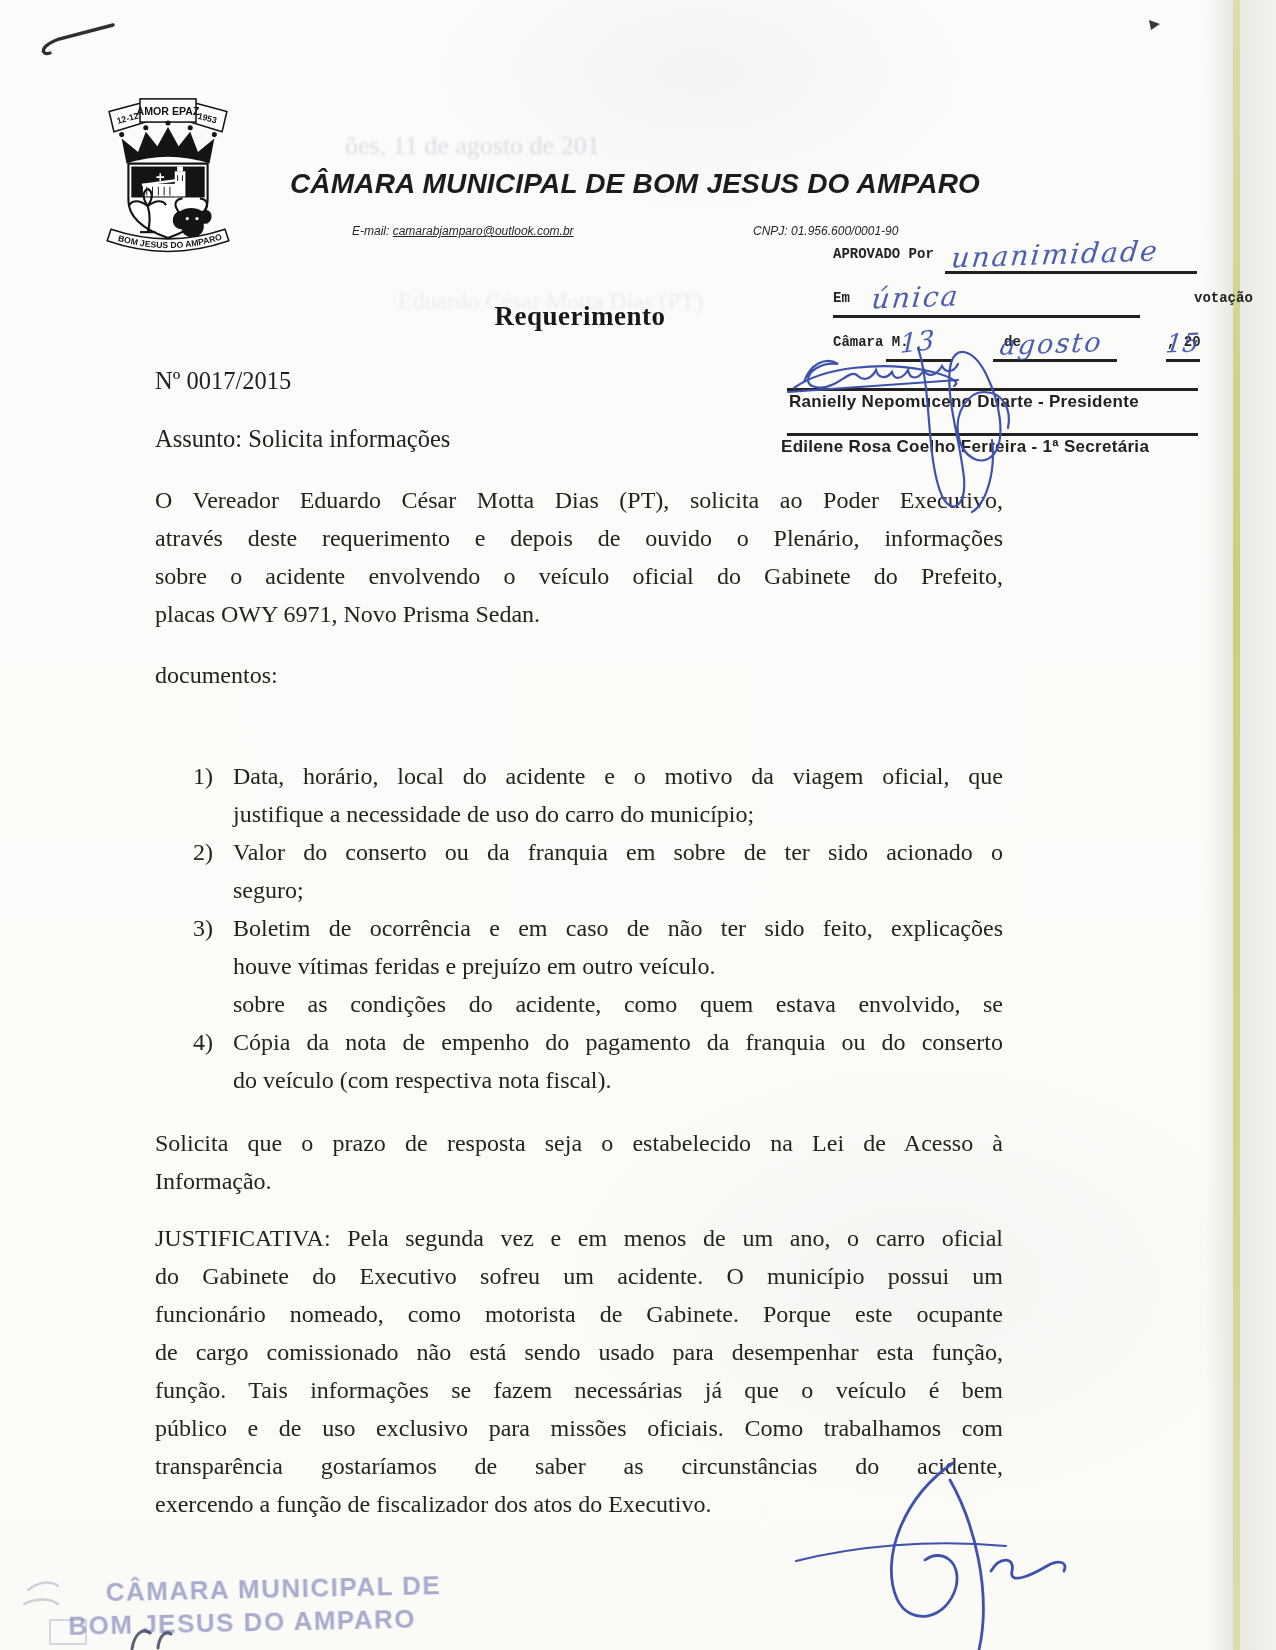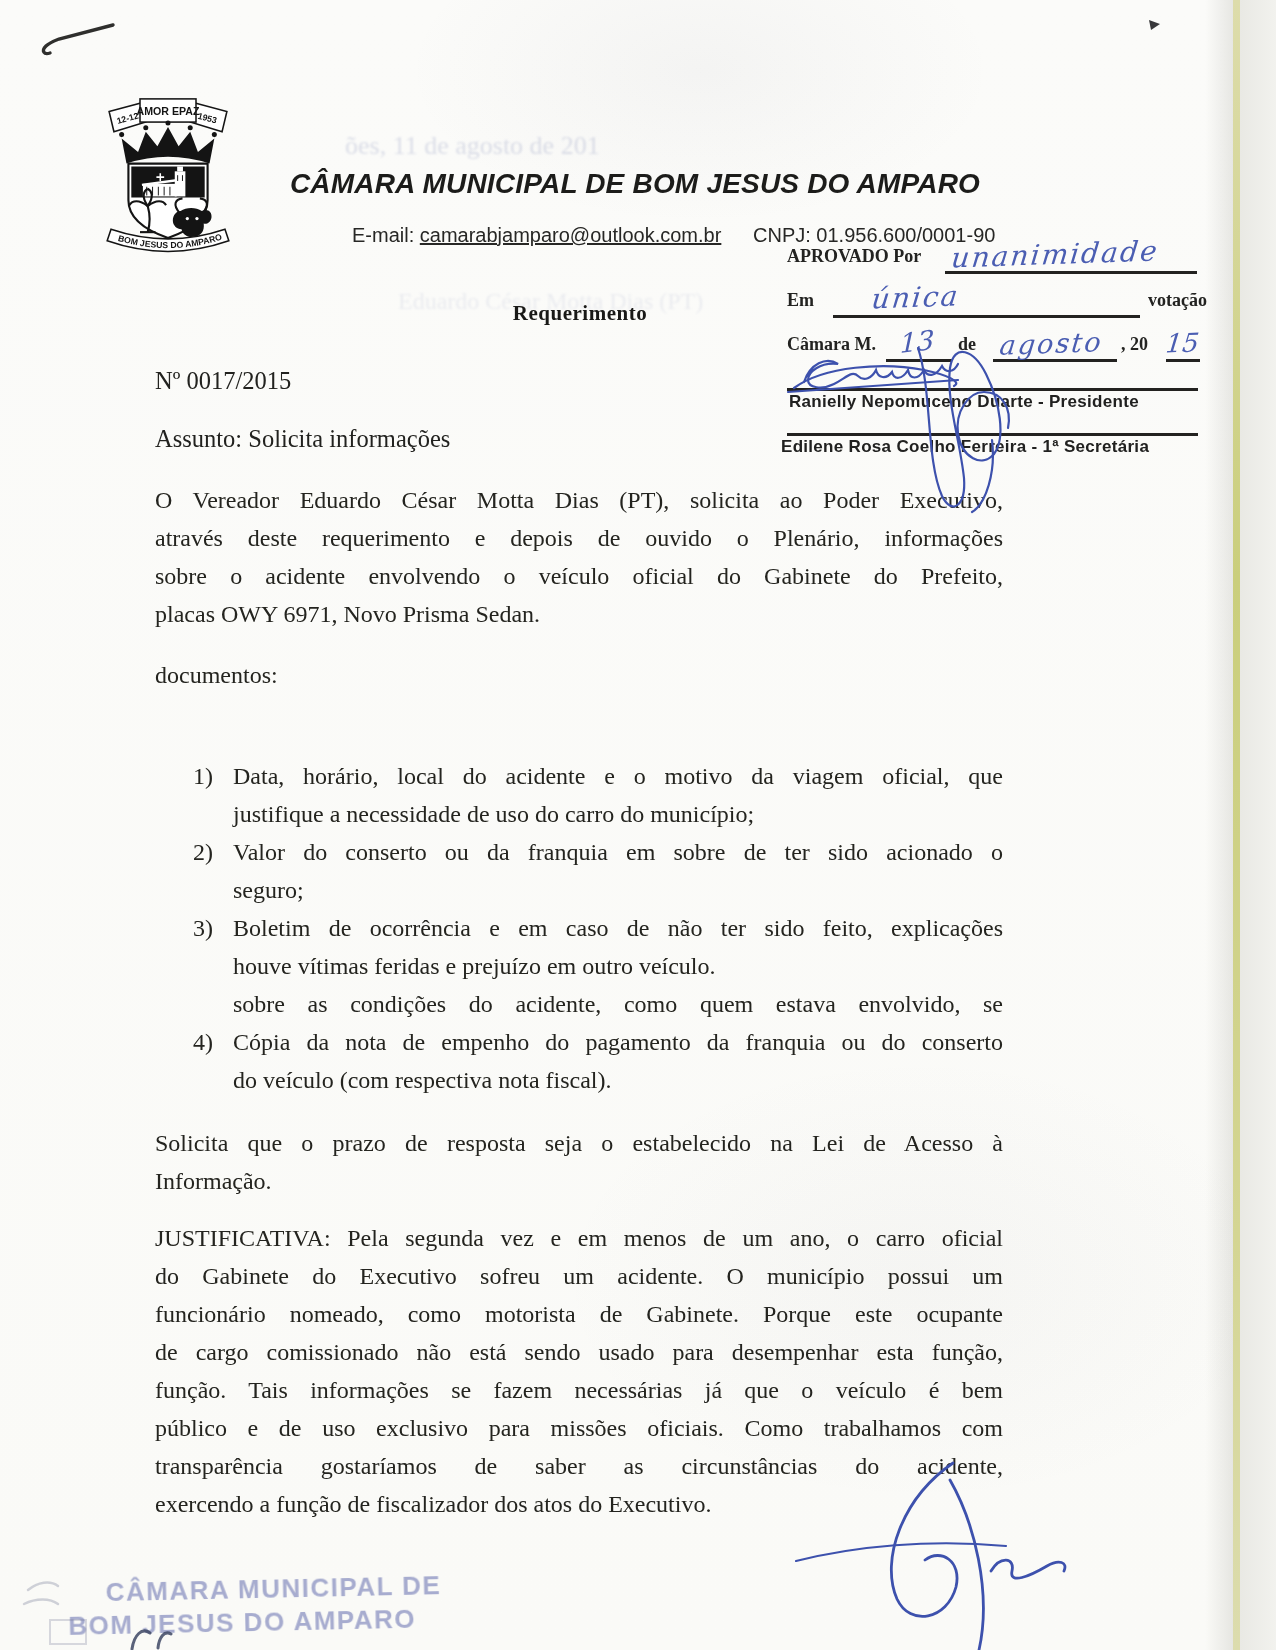--- a/index.html
+++ b/index.html
@@ -12,31 +12,31 @@
     font-family:"Liberation Serif", serif;color:#22221f;
   }
   .abs{position:absolute;}
   
   .paper-shadow{left:1205px;top:0;width:28px;height:1650px;background:linear-gradient(90deg,rgba(0,0,0,0),rgba(85,85,70,0.12));}
   .edge-line{left:1233px;top:0;width:7px;height:1650px;background:linear-gradient(180deg,#dddcab,#cace7c 35%,#d4d593 75%,#dcdcae);}
   .outside{left:1240px;top:0;width:36px;height:1650px;background:linear-gradient(90deg,#e9e9e4,#f2f2ee);}
   
   .org-name{left:255px;top:168px;width:760px;text-align:center;font-family:"Liberation Sans",sans-serif;font-weight:bold;font-style:italic;font-size:28px;letter-spacing:.2px;color:#1c1c1a;white-space:nowrap;}
   .org-address{left:250px;top:204px;width:770px;text-align:center;font-family:"Liberation Sans",sans-serif;font-weight:bold;font-style:italic;font-size:14px;color:#272725;white-space:nowrap;}
-  .contact{font-family:"Liberation Sans",sans-serif;font-size:20px;color:#272725;white-space:nowrap;}
+  .contact{font-family:"Liberation Sans",sans-serif;font-style:italic;font-size:12px;color:#272725;white-space:nowrap;}
   .email{left:352px;top:224px;}
   .email u{text-decoration:underline;}
   .cnpj{left:753px;top:224px;}
   
-  .apv-label{position:absolute;font-family:Liberation Serif, serif;font-weight:bold;font-size:18px;color:#232321;white-space:nowrap;}
+  .apv-label{position:absolute;font-family:Liberation Mono, monospace;font-weight:bold;font-size:14px;color:#232321;white-space:nowrap;margin-left:46px;}
   .uline{position:absolute;height:2.5px;background:#232220;}
   .sig-name{position:absolute;font-family:"Liberation Sans",sans-serif;font-weight:bold;font-size:17px;letter-spacing:.3px;color:#212120;white-space:nowrap;}
   .hw{position:absolute;font-family:"DejaVu Serif",serif;font-style:italic;color:#3d51ad;white-space:nowrap;display:inline-block;transform:skewX(-8deg) rotate(-2deg);opacity:.92;}
   
-  .doc-title{left:300px;top:301px;width:560px;text-align:center;font-weight:bold;font-size:21px;letter-spacing:.5px;color:#191917;}
+  .doc-title{left:300px;top:301px;width:560px;text-align:center;font-weight:bold;font-size:27px;letter-spacing:.5px;color:#191917;}
   .doc-number{left:155px;top:367px;font-size:24.5px;}
   .doc-subject{left:155px;top:425px;font-size:24.5px;}
   .para{position:absolute;left:155px;width:848px;font-size:24px;color:#24241f;}
   .ln{height:38px;line-height:38px;text-align:justify;text-align-last:justify;white-space:normal;}
   .ln.last{text-align-last:left;}
   .item{position:relative;padding-left:78px;}
   .item .num{position:absolute;left:38px;top:0;height:38px;line-height:38px;}
   
   .stamp{left:68px;top:1574px;font-family:"Liberation Sans",sans-serif;font-weight:bold;font-size:26px;letter-spacing:1.5px;color:rgba(112,120,180,0.6);transform:rotate(-1.2deg);filter:blur(.4px);white-space:nowrap;}
   .stamp .l1{margin-left:38px;}

